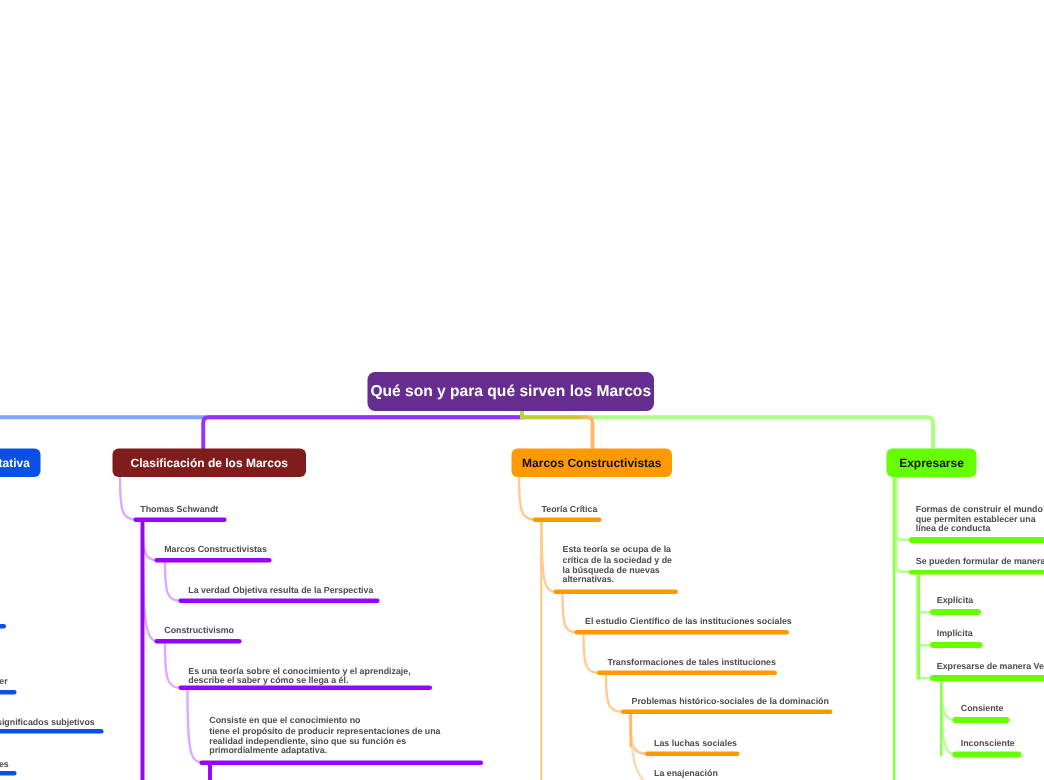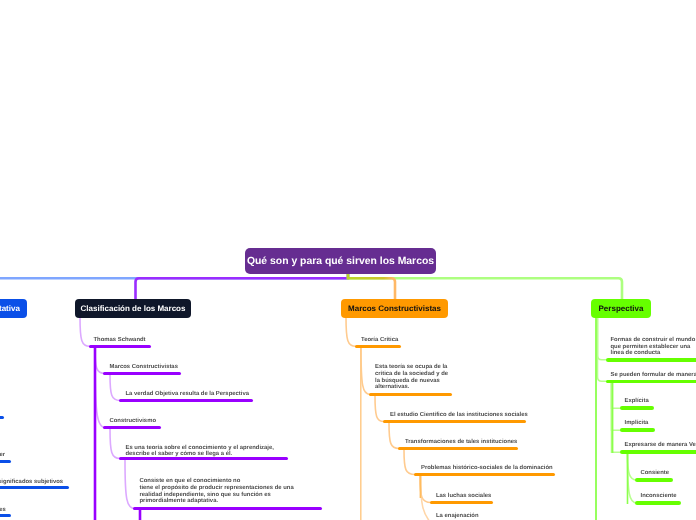--- a/index.html
+++ b/index.html
@@ -76,28 +76,28 @@
     <path d="M627.5 454 L627.5 504" fill="none" stroke="#8CFF4D" stroke-width="1.6"></path>
   </svg>
 
   <div class="node" style="left:245px;top:248px;width:191px;height:26px;border-radius:5px;background:#662D91;color:#fff;font-size:10.4px;letter-spacing:0px;">
     <span>Qué son y para qué sirven los Marcos</span>
   </div>
 
   <div class="node" style="left:-81px;top:299px;width:108px;height:18.5px;background:#0A4FE8;color:#fff;font-size:8.0px;">
     <span>Investigación Cualitativa</span>
   </div>
-  <div class="node" style="left:75px;top:299px;width:116px;height:18.5px;background:#0f172a;color:#fff;font-size:8.0px;">
+  <div class="node" style="left:75px;top:299px;width:129px;height:18.5px;background:#7f1d1d;color:#fff;font-size:8.0px;">
     <span>Clasificación de los Marcos</span>
   </div>
   <div class="node" style="left:341px;top:299px;width:107px;height:18.5px;background:#FF9900;color:#111;font-size:8.0px;">
     <span>Marcos Constructivistas</span>
   </div>
   <div class="node" style="left:591px;top:299px;width:60px;height:18.5px;background:#66FF00;color:#111;font-size:8.0px;">
-    <span>Perspectiva</span>
+    <span>Expresarse</span>
   </div>
 
   <div class="bar" style="left:-67px;top:415.8px;width:71px;height:3.2px;background:#0A4FE8;"></div>
 
   <div class="leaftxt" style="left:-29px;top:452.2px;">comprender</div>
   <div class="bar" style="left:-51px;top:459.7px;width:62px;height:3.2px;background:#0A4FE8;"></div>
 
   <div class="leaftxt" style="left:-2px;top:478.6px;">significados subjetivos</div>
   <div class="bar" style="left:-35px;top:486.3px;width:104px;height:3.2px;background:#0A4FE8;"></div>
 

